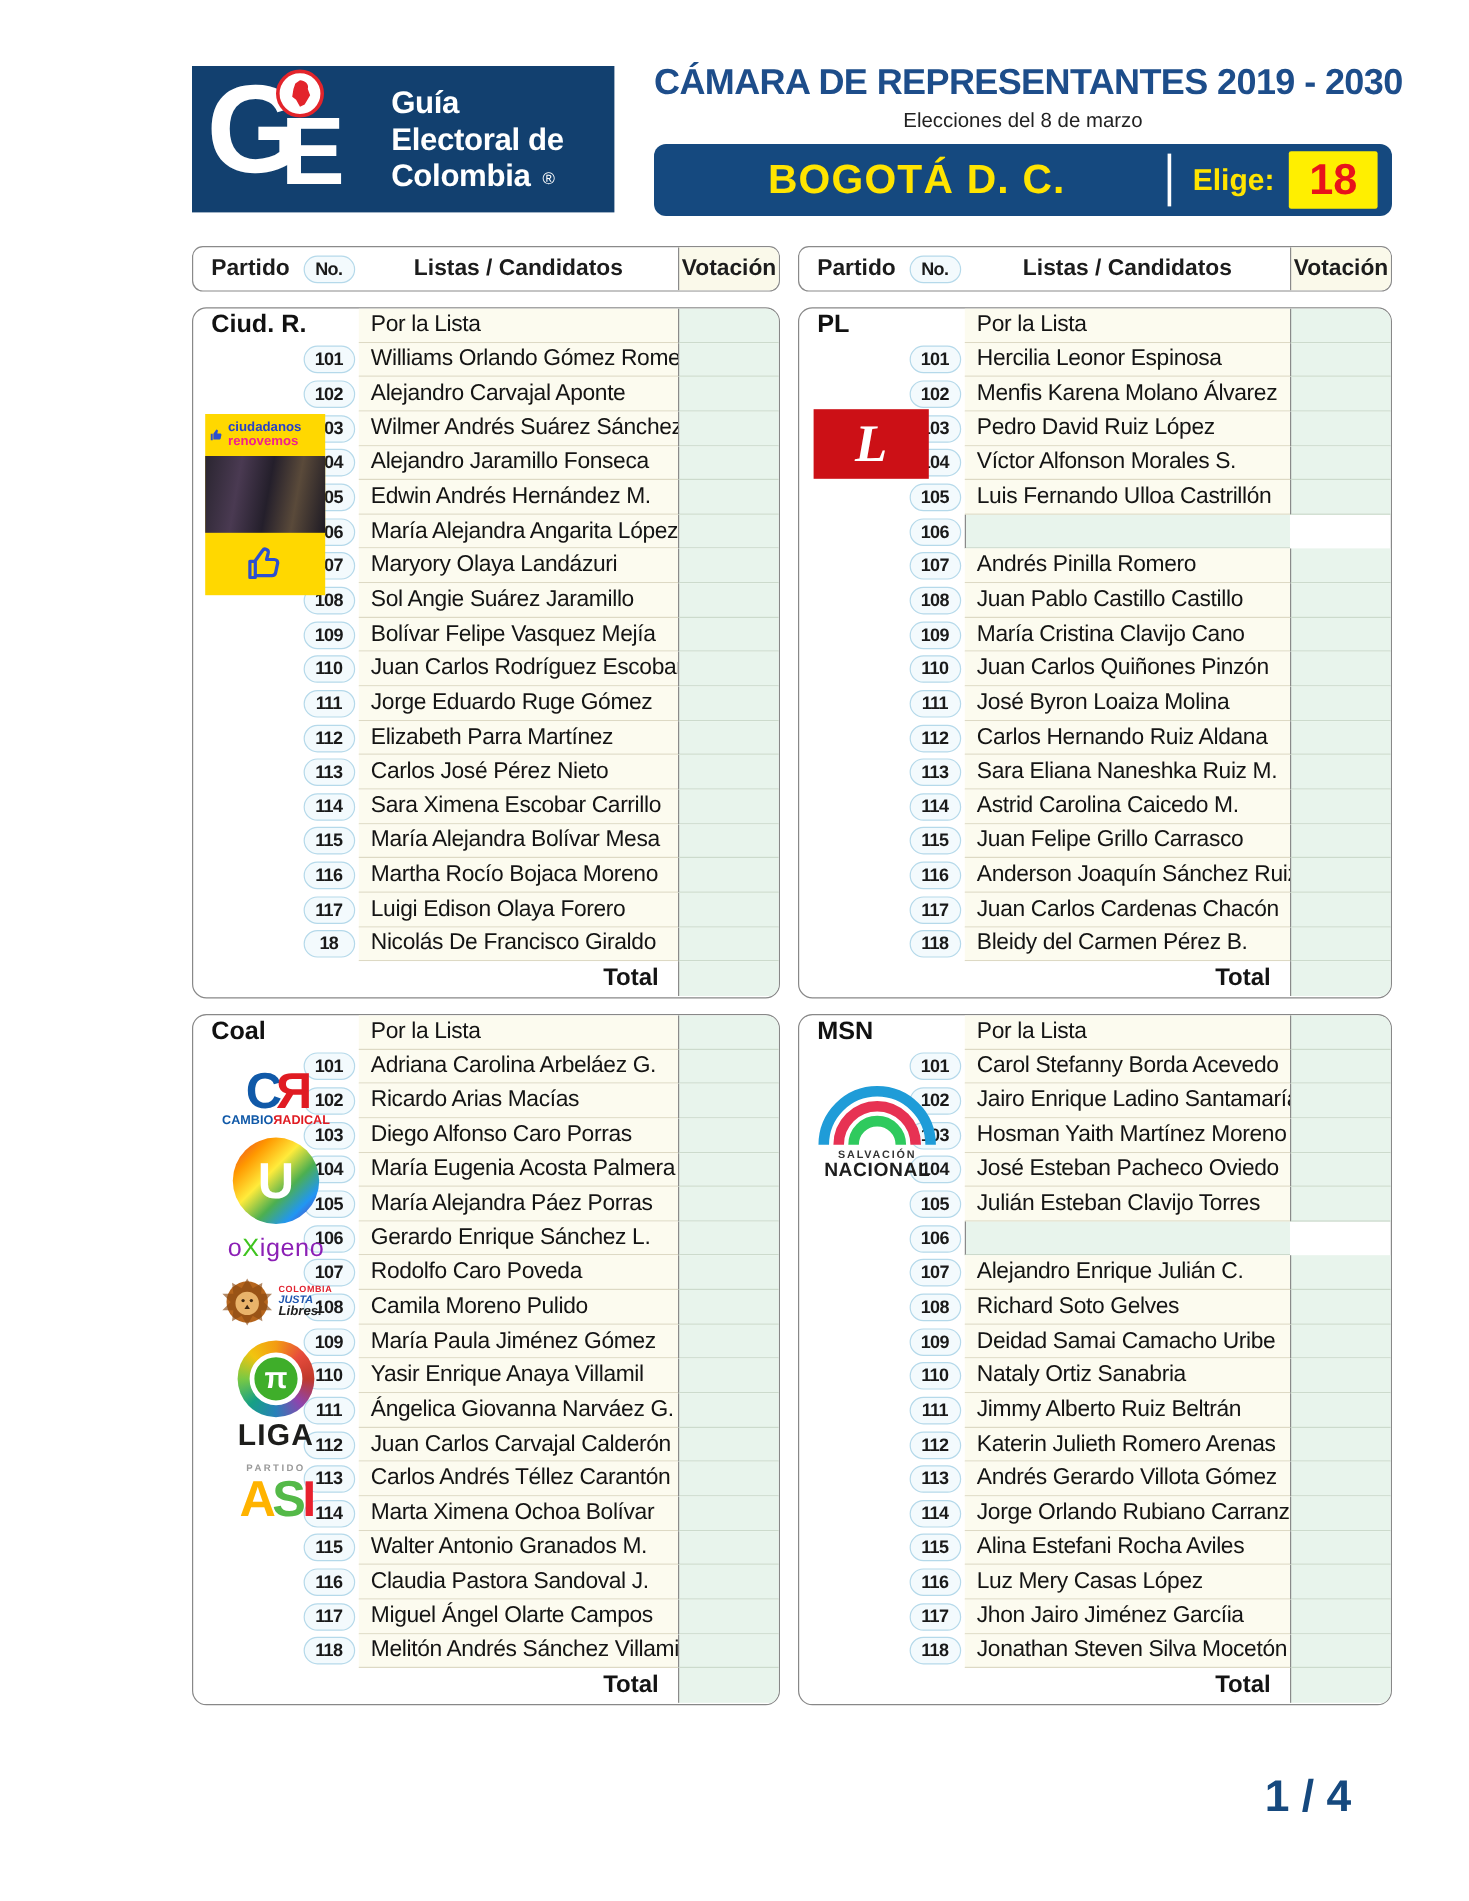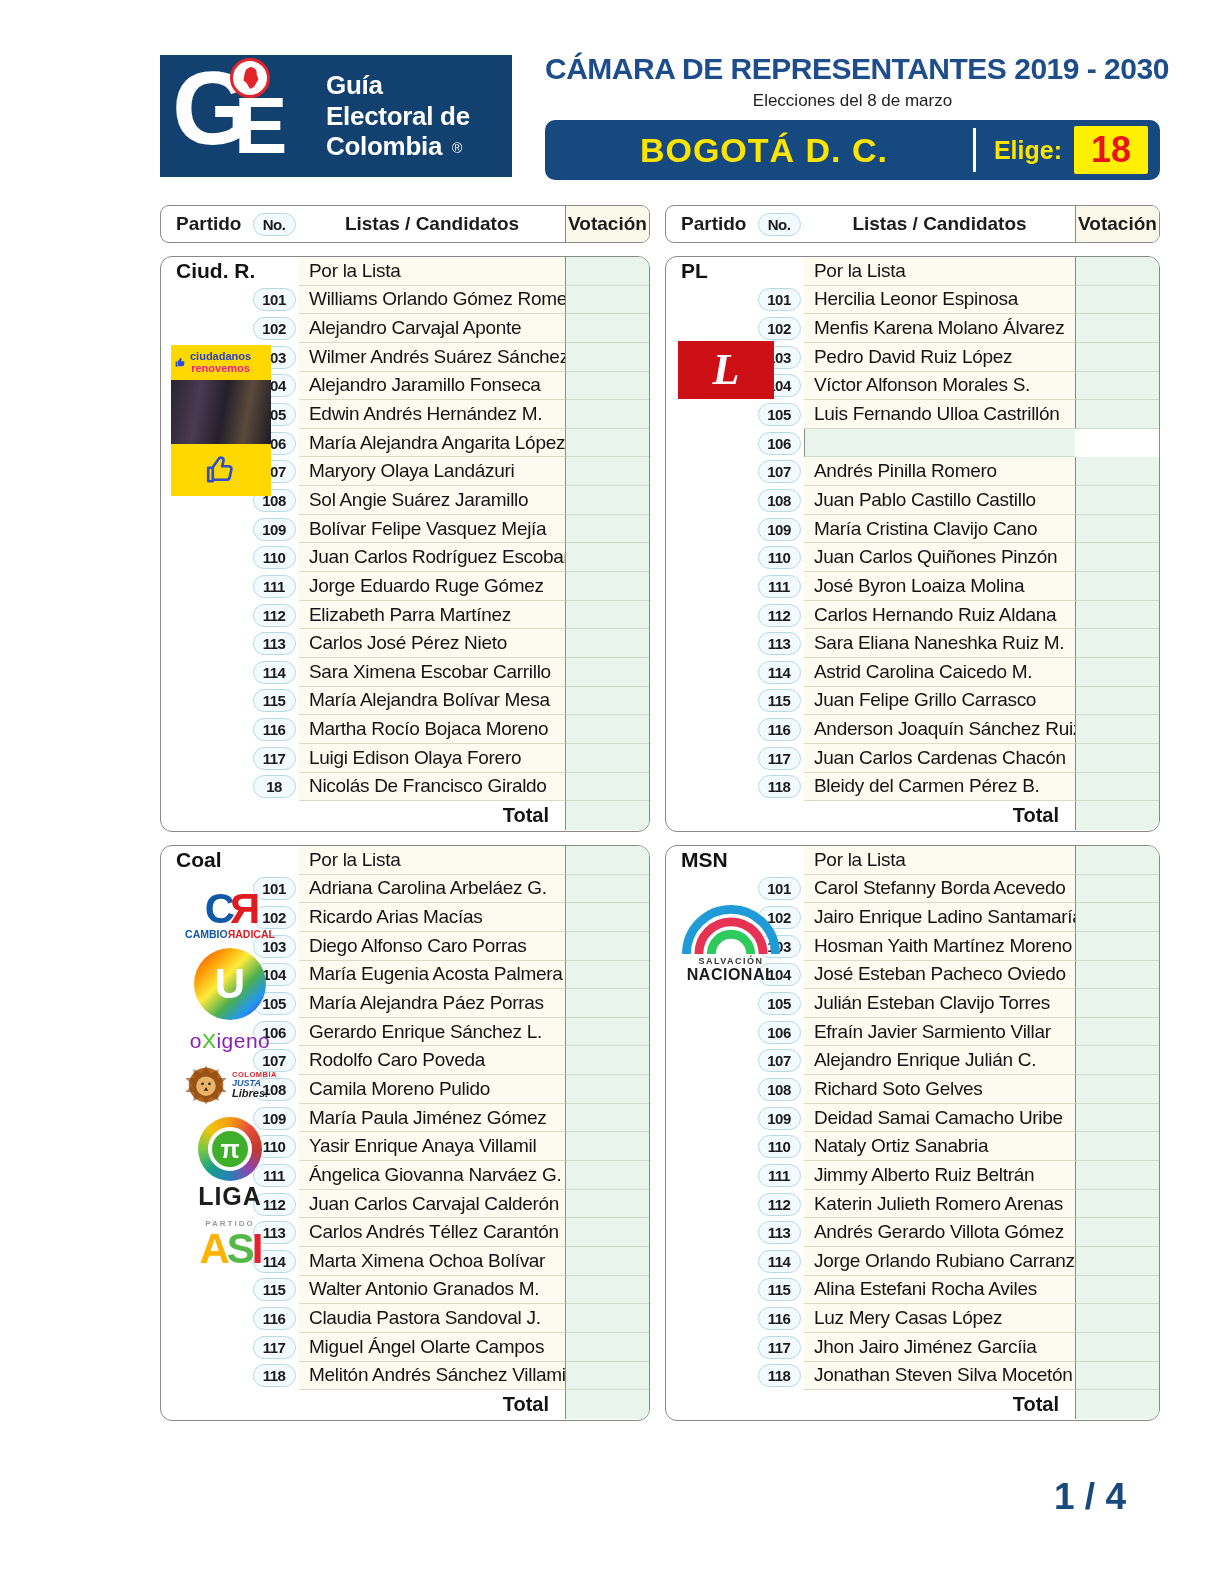--- a/index.html
+++ b/index.html
@@ -47,21 +47,21 @@
   .party-code{display:flex;align-items:center;padding-left:15px;font-weight:700;font-size:21px;color:#111;}
   .cell-name{background:#fcfbef;border-bottom:1px solid #ddd9c4;display:flex;align-items:center;
              padding-left:10px;font-size:19px;letter-spacing:-0.3px;color:#141414;white-space:nowrap;overflow:hidden;}
   .cell-vot{background:#e8f4ec;border-left:1.5px solid #8a8a8a;border-bottom:1px solid #ccdacc;}
   .cell-total{display:flex;align-items:center;justify-content:flex-end;padding-right:16px;
               font-weight:700;font-size:20px;background:#fff;}
   .total-row .cell-vot{border-bottom:none;}
 
   
   .logo-layer{position:absolute;pointer-events:none;}
-  .lay-ciudadanos{left:10px;top:88px;width:116px;text-align:center;}
+  .lay-ciudadanos{left:10px;top:88px;width:116px;}
   .logo-ciud{background:#ffd800;width:100px;}
   .ciud-head{display:flex;align-items:center;gap:3px;padding:6px 3px;}
   .ciud-txt{font-weight:700;font-size:11px;line-height:1.05;}
   .c-blue{color:#2741c9;display:block;}
   .c-pink{color:#ef1f8f;display:block;}
   .ciud-photo{height:64px;background:linear-gradient(100deg,#2a2530 0%,#4a3a52 28%,#241f2b 52%,#5a4a3a 74%,#1d1a24 100%);}
   .ciud-foot{height:52px;display:flex;align-items:center;justify-content:center;}
 
   .lay-partido_liberal{left:12px;top:84px;}
   .logo-pl{width:96px;height:58px;background:#cc1016;display:flex;align-items:center;justify-content:center;}
@@ -722,21 +722,20 @@
             <div class="pill">105</div>
           </div>
           <div class="cell-name">Julián Esteban Clavijo Torres</div>
           <div class="cell-vot"></div>
         </div>
         <div class="brow">
           <div></div>
           <div style="display: flex;">
             <div class="pill">106</div>
           </div>
-          <div class="cell-name">Efraín Javier Sarmiento Villar</div>
           <div class="cell-vot"></div>
         </div>
         <div class="brow">
           <div></div>
           <div style="display: flex;">
             <div class="pill">107</div>
           </div>
           <div class="cell-name">Alejandro Enrique Julián C.</div>
           <div class="cell-vot"></div>
         </div>

